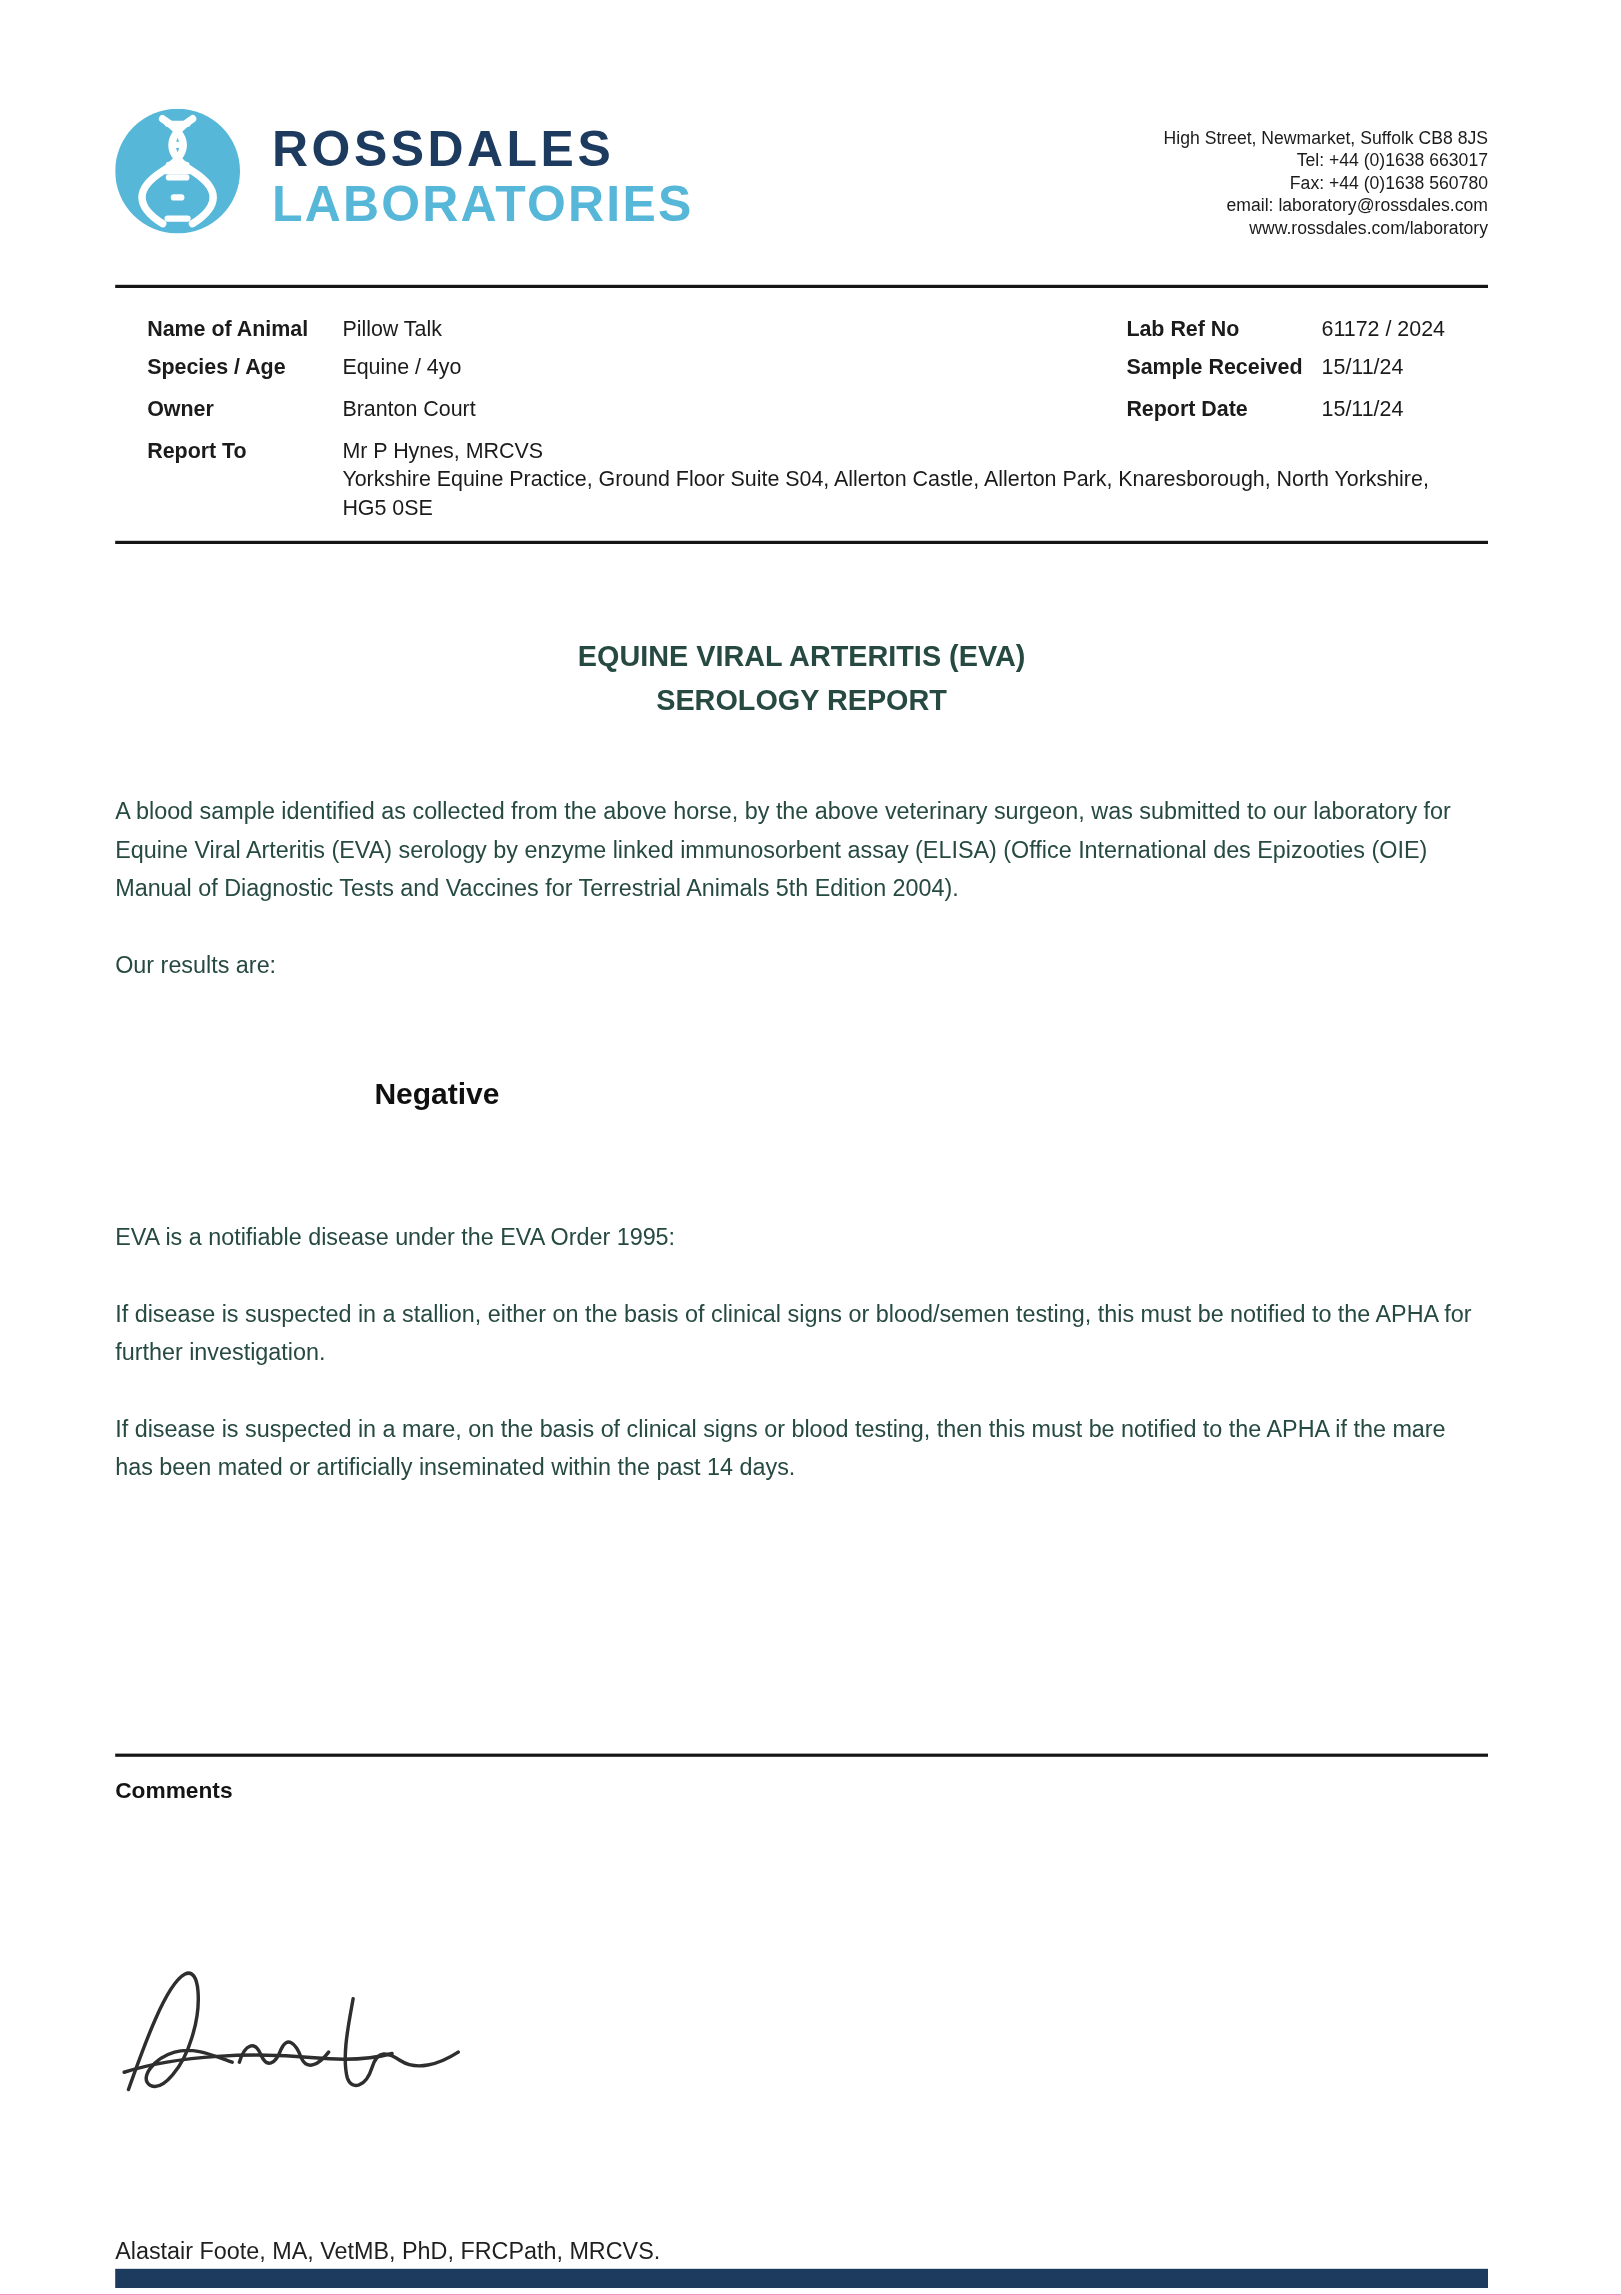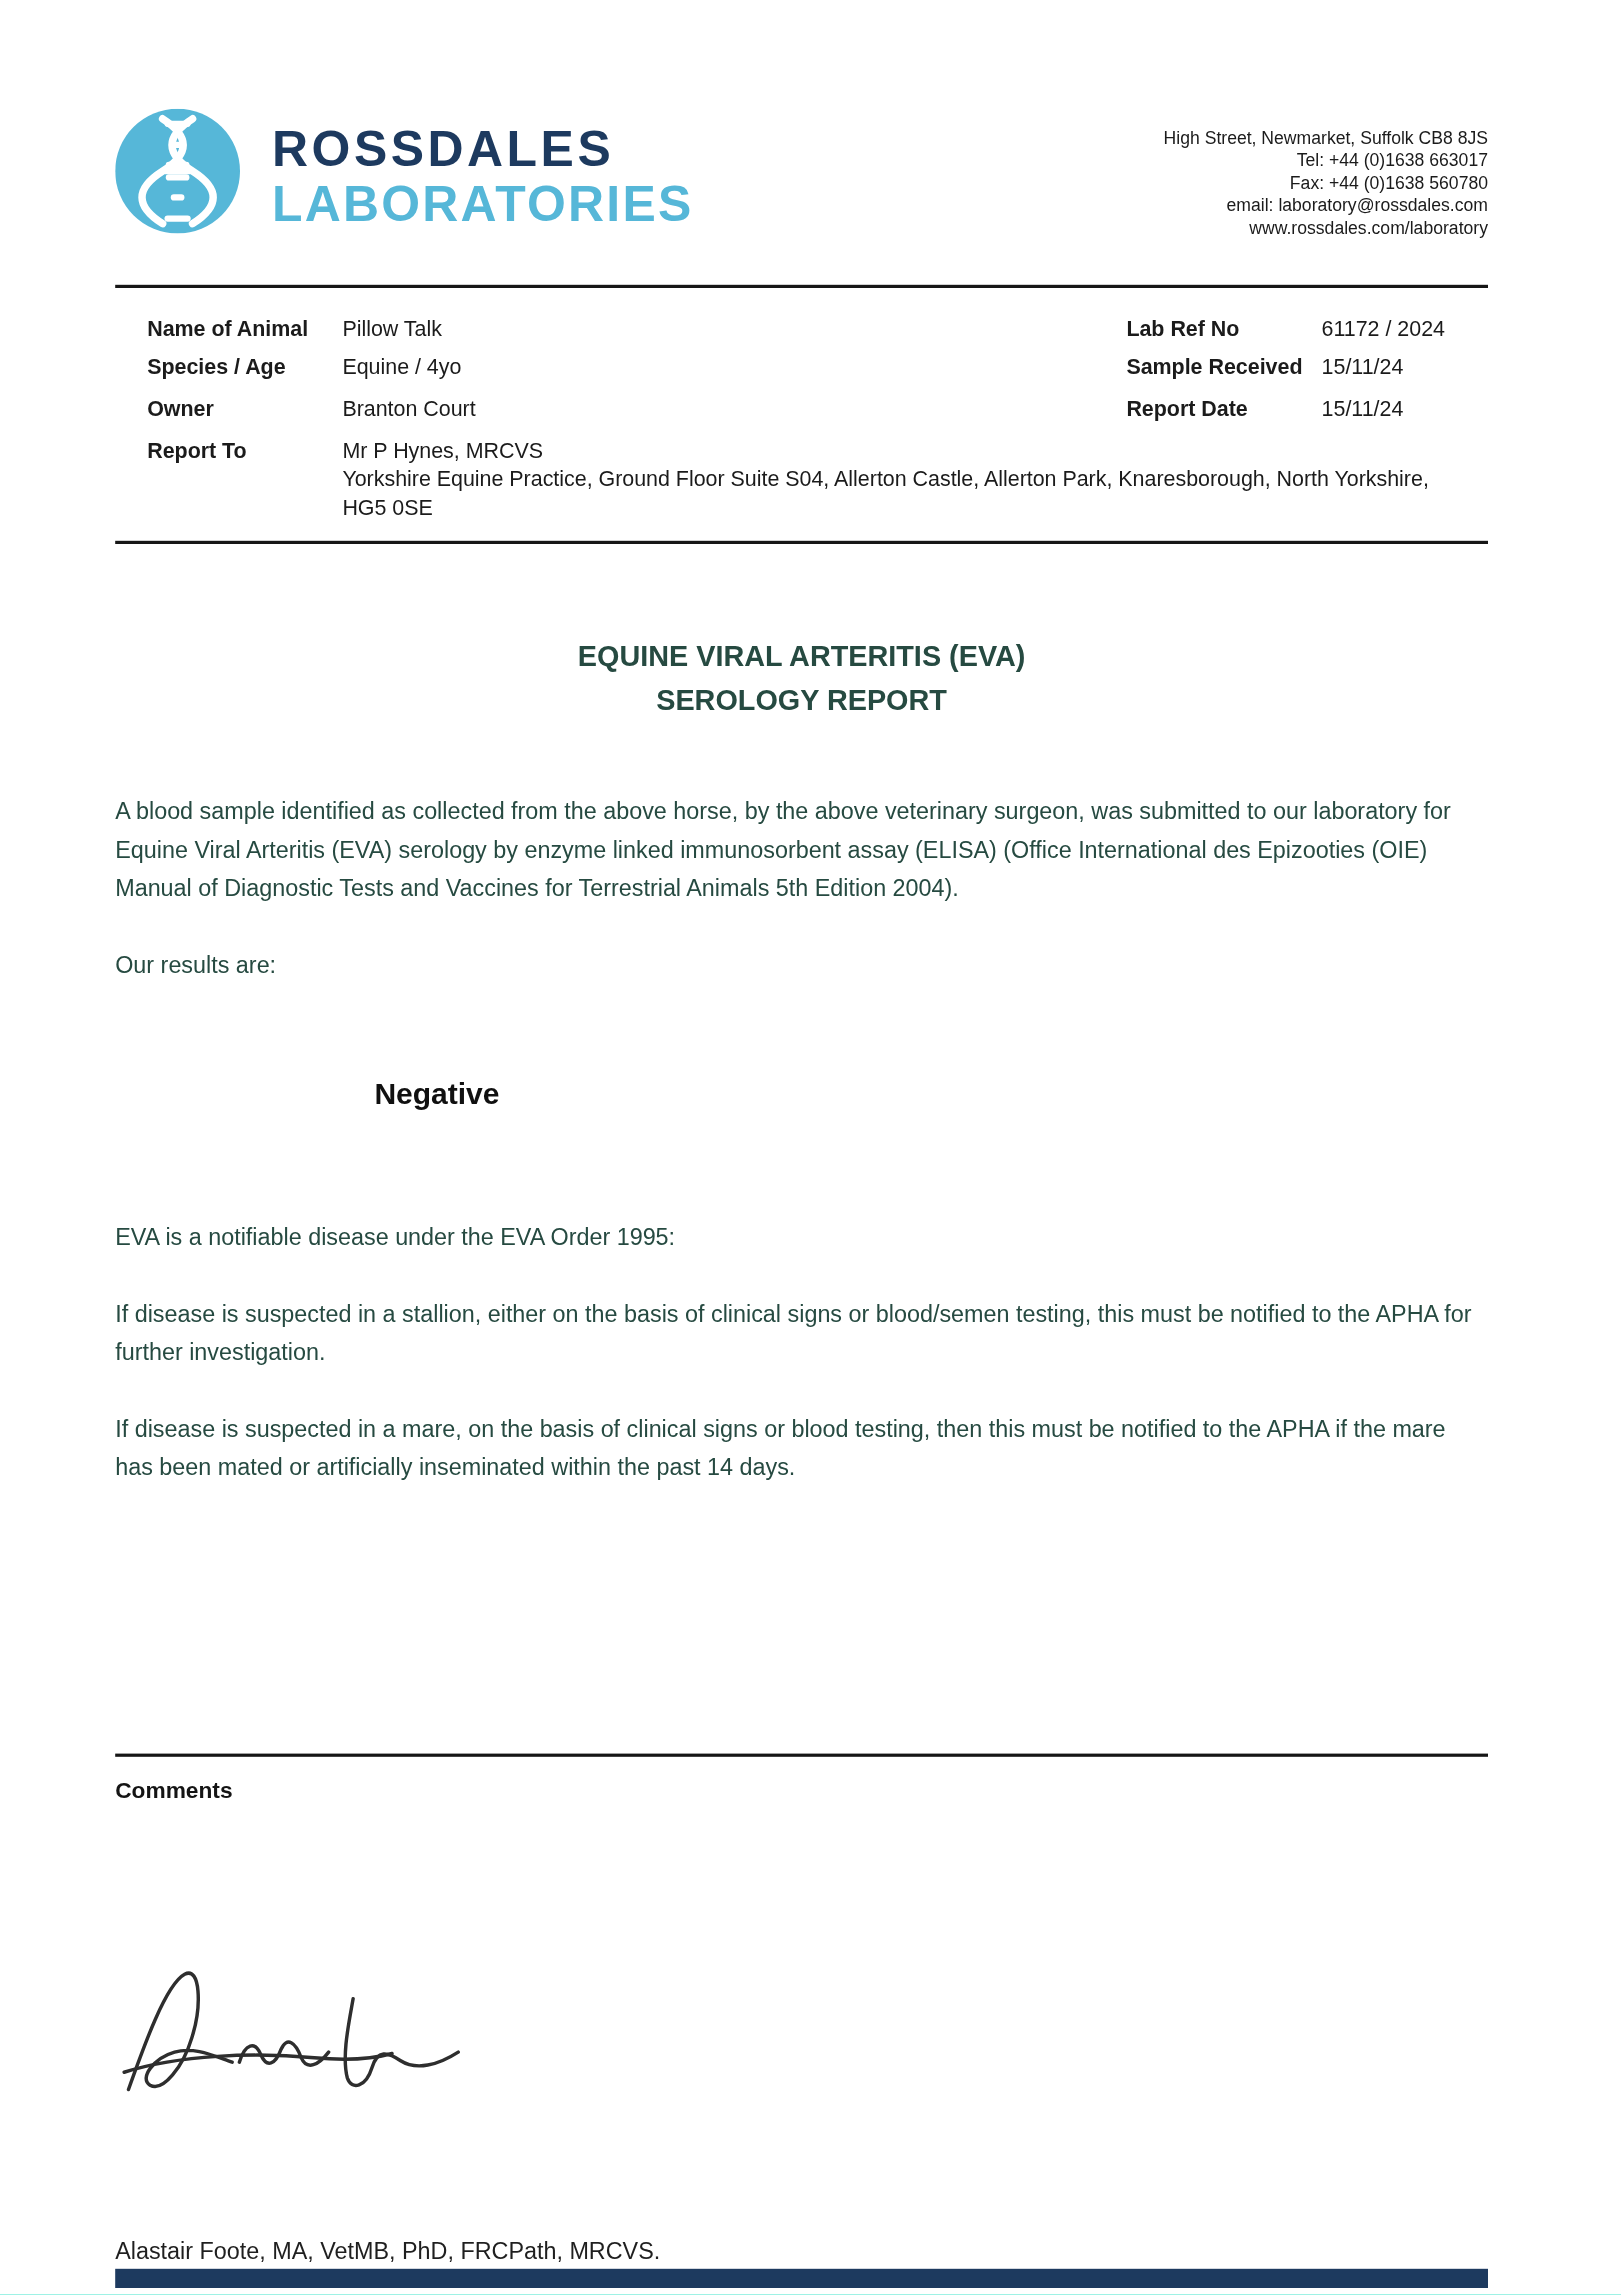--- a/index.html
+++ b/index.html
@@ -1,18 +1,18 @@
 <!DOCTYPE html>
 <html style="--navy: #1d3a5f; --light_blue: #56b7d8; --body_teal: #264a41; --ink: #1b1b1b; --rule: #161616;font-size:7.3px"><head>
 <meta charset="utf-8">
 <style>
   * { margin:0; padding:0; box-sizing:border-box; }
   html,body { background:#ffffff; }
   .viewport {
-    width:1622px; height:2295px; position:relative; overflow:hidden; background:#5eead4;
+    width:1622px; height:2295px; position:relative; overflow:hidden; background:#ec4899;
   }
   .page {
     width:507px; height:717px;
     transform:scale(3.2); transform-origin:0 0;
     position:relative;
     padding:0 42px 0 36px;
     font-family:"Liberation Sans","DejaVu Sans",sans-serif;
     color:var(--ink,#1b1b1b);
     background:#fff;
   }

